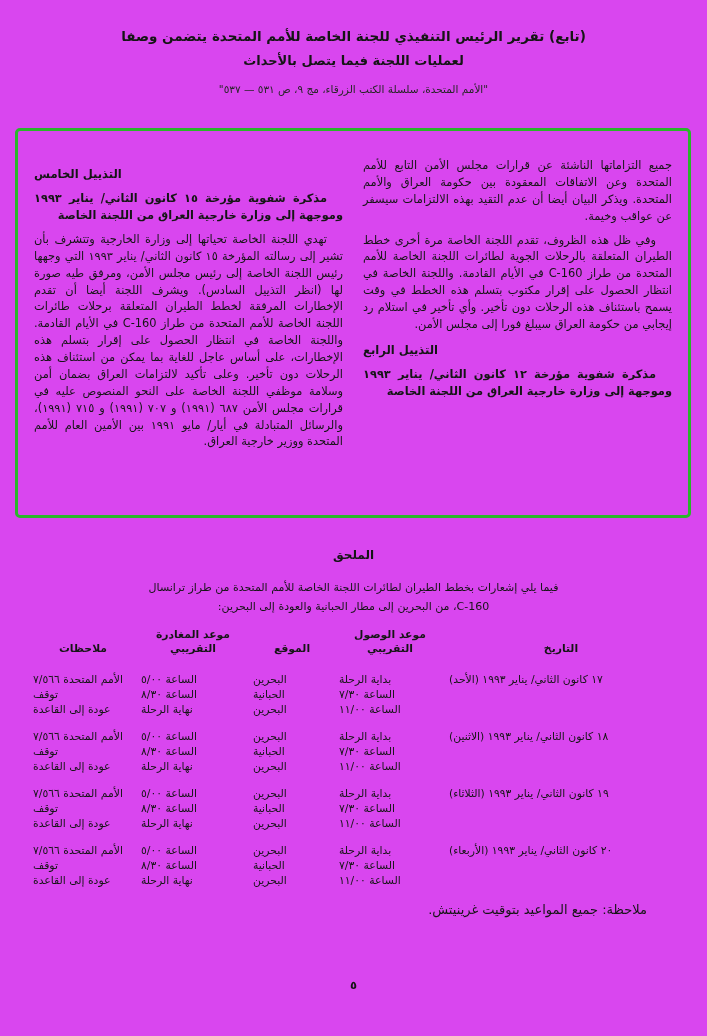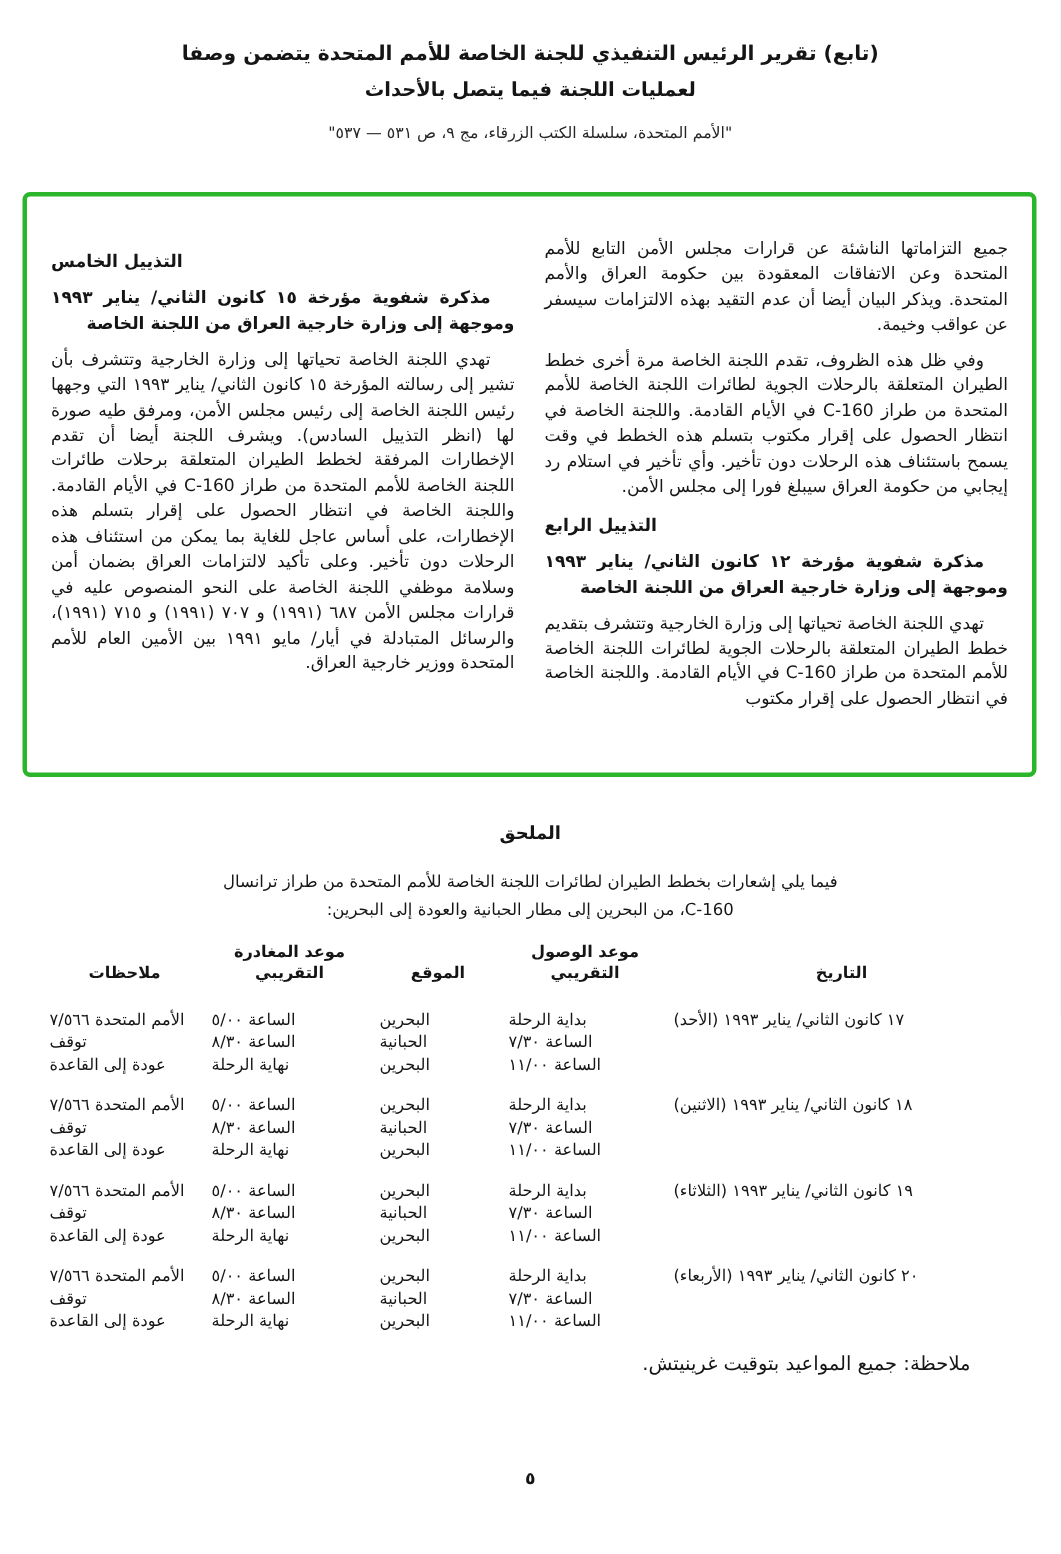--- a/index.html
+++ b/index.html
@@ -4,21 +4,21 @@
 <style>
   html, body { margin: 0; padding: 0; }
   body {
     width: 707px; height: 1036px;
     background: #e9e9e7;
     font-family: "DejaVu Sans", sans-serif;
   }
   .page {
     position: relative;
     width: 707px; height: 1036px;
-    background: #ffffff;
+    background: #d946ef;
     direction: rtl;
     color: #151515;
     overflow: hidden;
   }
   .doc-header { position: absolute; top: 28px; left: 0; right: 0; text-align: center; }
   .title1 { font-size: 13.5px; font-weight: bold; margin-bottom: 9px; }
   .title2 { font-size: 13px;   font-weight: bold; margin-bottom: 15px; }
   .source { font-size: 10.5px; color: #262626; }
 
   .green-box {
@@ -103,21 +103,20 @@
     <div class="source">"الأمم المتحدة، سلسلة الكتب الزرقاء، مج ٩، ص ٥٣١ — ٥٣٧"</div>
   </div>
 
   <div class="green-box" style="border-color: rgb(43, 181, 43);">
     <div class="columns">
       <div class="col">
         <p>جميع التزاماتها الناشئة عن قرارات مجلس الأمن التابع للأمم المتحدة وعن الاتفاقات المعقودة بين حكومة العراق والأمم المتحدة. ويذكر البيان أيضا أن عدم التقيد بهذه الالتزامات سيسفر عن عواقب وخيمة.</p>
         <p class="indent">وفي ظل هذه الظروف، تقدم اللجنة الخاصة مرة أخرى خطط الطيران المتعلقة بالرحلات الجوية لطائرات اللجنة الخاصة للأمم المتحدة من طراز C-160 في الأيام القادمة. واللجنة الخاصة في انتظار الحصول على إقرار مكتوب بتسلم هذه الخطط في وقت يسمح باستئناف هذه الرحلات دون تأخير. وأي تأخير في استلام رد إيجابي من حكومة العراق سيبلغ فورا إلى مجلس الأمن.</p>
         <div class="appendix-heading">التذييل الرابع</div>
         <p class="memo-title indent">مذكرة شفوية مؤرخة ١٢ كانون الثاني/ يناير ١٩٩٣ وموجهة إلى وزارة خارجية العراق من اللجنة الخاصة</p>
-        <p class="indent">تهدي اللجنة الخاصة تحياتها إلى وزارة الخارجية وتتشرف بتقديم خطط الطيران المتعلقة بالرحلات الجوية لطائرات اللجنة الخاصة للأمم المتحدة من طراز C-160 في الأيام القادمة. واللجنة الخاصة في انتظار الحصول على إقرار مكتوب</p>
       </div>
       <div class="col">
         <div class="appendix-heading">التذييل الخامس</div>
         <p class="memo-title indent">مذكرة شفوية مؤرخة ١٥ كانون الثاني/ يناير ١٩٩٣ وموجهة إلى وزارة خارجية العراق من اللجنة الخاصة</p>
         <p class="indent">تهدي اللجنة الخاصة تحياتها إلى وزارة الخارجية وتتشرف بأن تشير إلى رسالته المؤرخة ١٥ كانون الثاني/ يناير ١٩٩٣ التي وجهها رئيس اللجنة الخاصة إلى رئيس مجلس الأمن، ومرفق طيه صورة لها (انظر التذييل السادس). ويشرف اللجنة أيضا أن تقدم الإخطارات المرفقة لخطط الطيران المتعلقة برحلات طائرات اللجنة الخاصة للأمم المتحدة من طراز C-160 في الأيام القادمة. واللجنة الخاصة في انتظار الحصول على إقرار بتسلم هذه الإخطارات، على أساس عاجل للغاية بما يمكن من استئناف هذه الرحلات دون تأخير. وعلى تأكيد لالتزامات العراق بضمان أمن وسلامة موظفي اللجنة الخاصة على النحو المنصوص عليه في قرارات مجلس الأمن ٦٨٧ (١٩٩١) و ٧٠٧ (١٩٩١) و ٧١٥ (١٩٩١)، والرسائل المتبادلة في أيار/ مايو ١٩٩١ بين الأمين العام للأمم المتحدة ووزير خارجية العراق.</p>
       </div>
     </div>
   </div>
 
   <div class="annex-title">الملحق</div>

